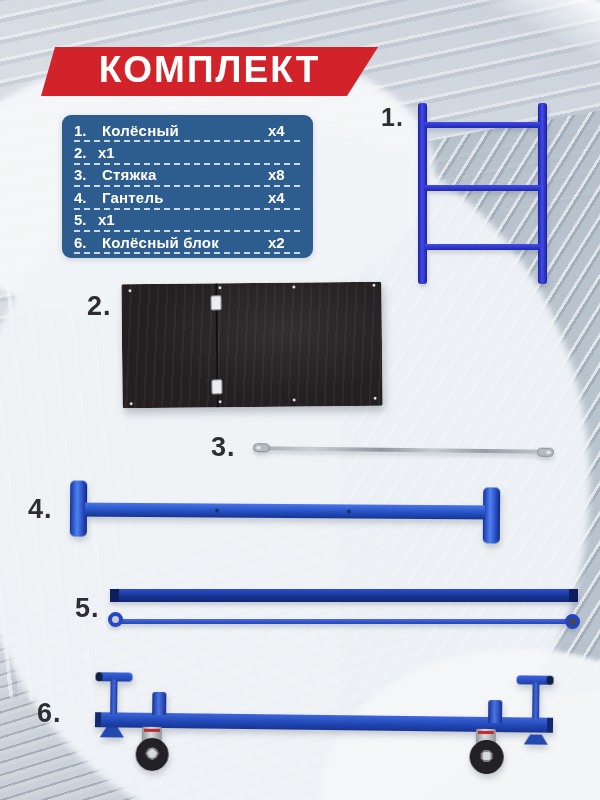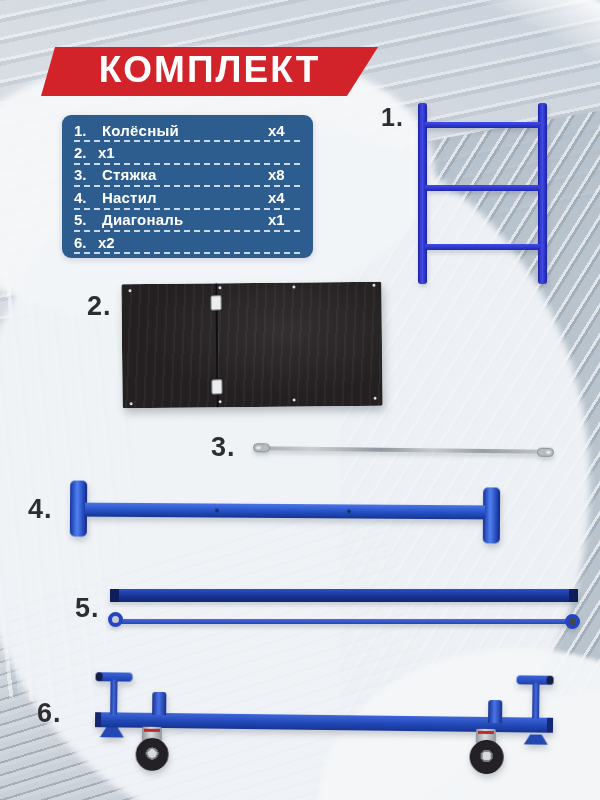--- a/index.html
+++ b/index.html
@@ -156,30 +156,30 @@
       <span class="num">2.</span>
       <span class="qty">x1</span>
     </div>
     <div class="list-row">
       <span class="num">3.</span>
       <span class="name">Стяжка</span>
       <span class="qty">x8</span>
     </div>
     <div class="list-row">
       <span class="num">4.</span>
-      <span class="name">Настил</span>
+      <span class="name">Гантель</span>
       <span class="qty">x4</span>
     </div>
     <div class="list-row">
       <span class="num">5.</span>
-      <span class="name">Диагональ</span>
       <span class="qty">x1</span>
     </div>
     <div class="list-row">
       <span class="num">6.</span>
+      <span class="name">Колёсный блок</span>
       <span class="qty">x2</span>
     </div>
   </div>
 
   <span class="fig-num" style="left:381px; top:103px; font-size:25px;">1.</span>
   <span class="fig-num" style="left:87px;  top:291px;">2.</span>
   <span class="fig-num" style="left:211px; top:432px;">3.</span>
   <span class="fig-num" style="left:28px;  top:494px;">4.</span>
   <span class="fig-num" style="left:75px;  top:593px;">5.</span>
   <span class="fig-num" style="left:37px;  top:698px;">6.</span>

